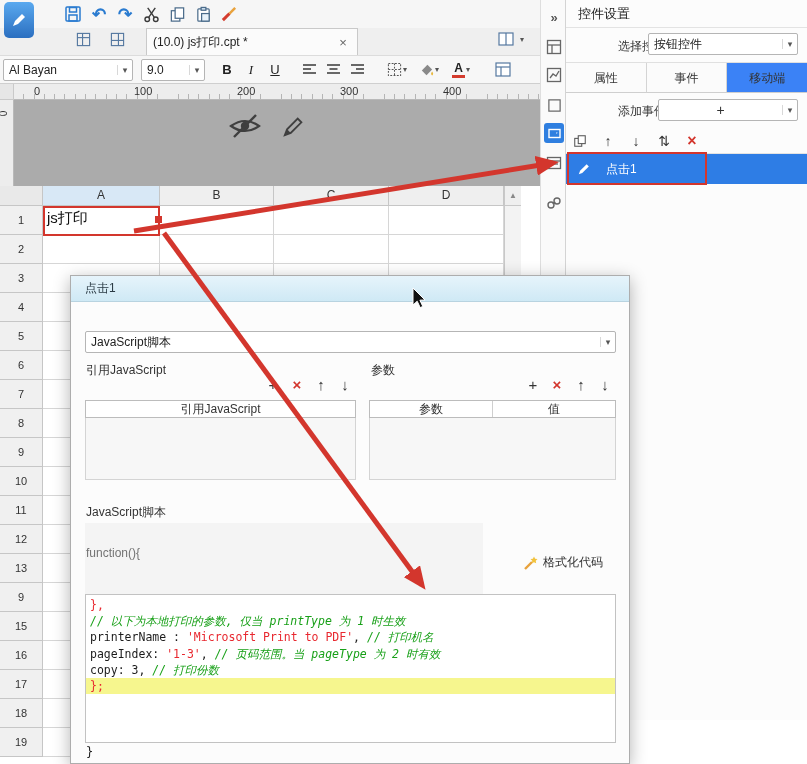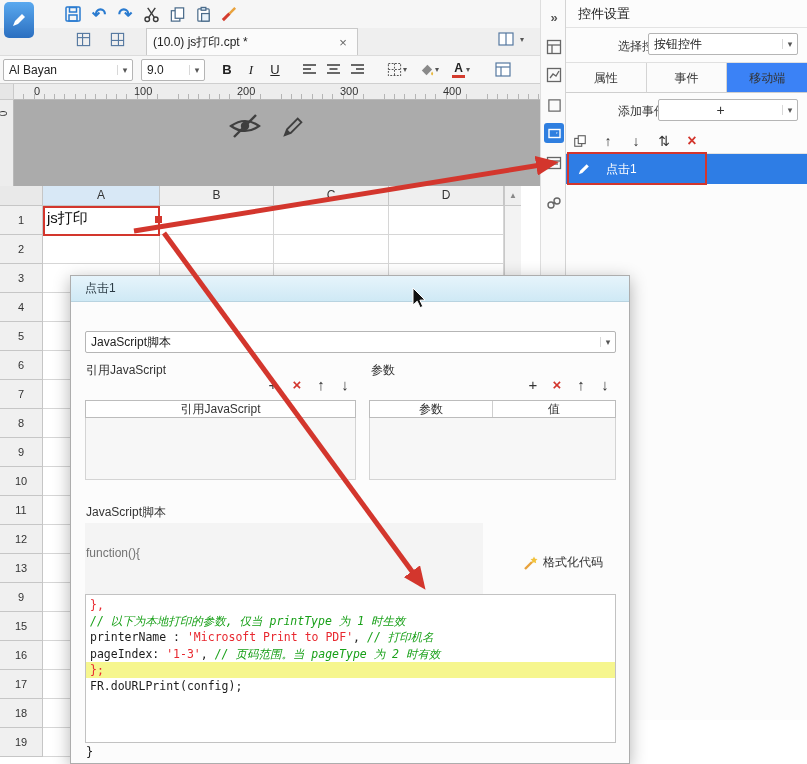--- a/index.html
+++ b/index.html
@@ -575,22 +575,22 @@
         <path d="M11 1.5 l1.1 2.2 2.4.4 -1.75 1.75 .4 2.4 -2.15-1.1 -2.15 1.1 .4-2.4 -1.75-1.75 2.4-.4 Z" fill="#f2c23c"></path>
       </svg>
       <span>格式化代码</span>
     </div>
     <div class="code-box">
       <div>
           <div class="cline"><span class="seg-red">},</span></div>
           <div class="cline"><span class="seg-comment">// 以下为本地打印的参数, 仅当 printType 为 1 时生效</span></div>
           <div class="cline"><span class="seg-plain">printerName : </span><span class="seg-string">'Microsoft Print to PDF'</span><span class="seg-plain">, </span><span class="seg-comment">// 打印机名</span></div>
           <div class="cline"><span class="seg-plain">pageIndex: </span><span class="seg-string">'1-3'</span><span class="seg-plain">, </span><span class="seg-comment">// 页码范围。当 pageType 为 2 时有效</span></div>
+          <div class="cline"><span class="seg-plain">copy: 3, </span><span class="seg-comment">// 打印份数</span></div>
           <div class="cline hl"><span class="seg-red">};</span></div>
-          <div class="cline"><span class="seg-plain">FR.doURLPrint(config);</span></div>
         </div>
     </div>
     <span class="close-line">}</span>
   </div>
 
   <div class="a1-box"></div>
   <div class="a1-handle"></div>
   <div class="event-box"></div>
 
   <svg class="arrows">

